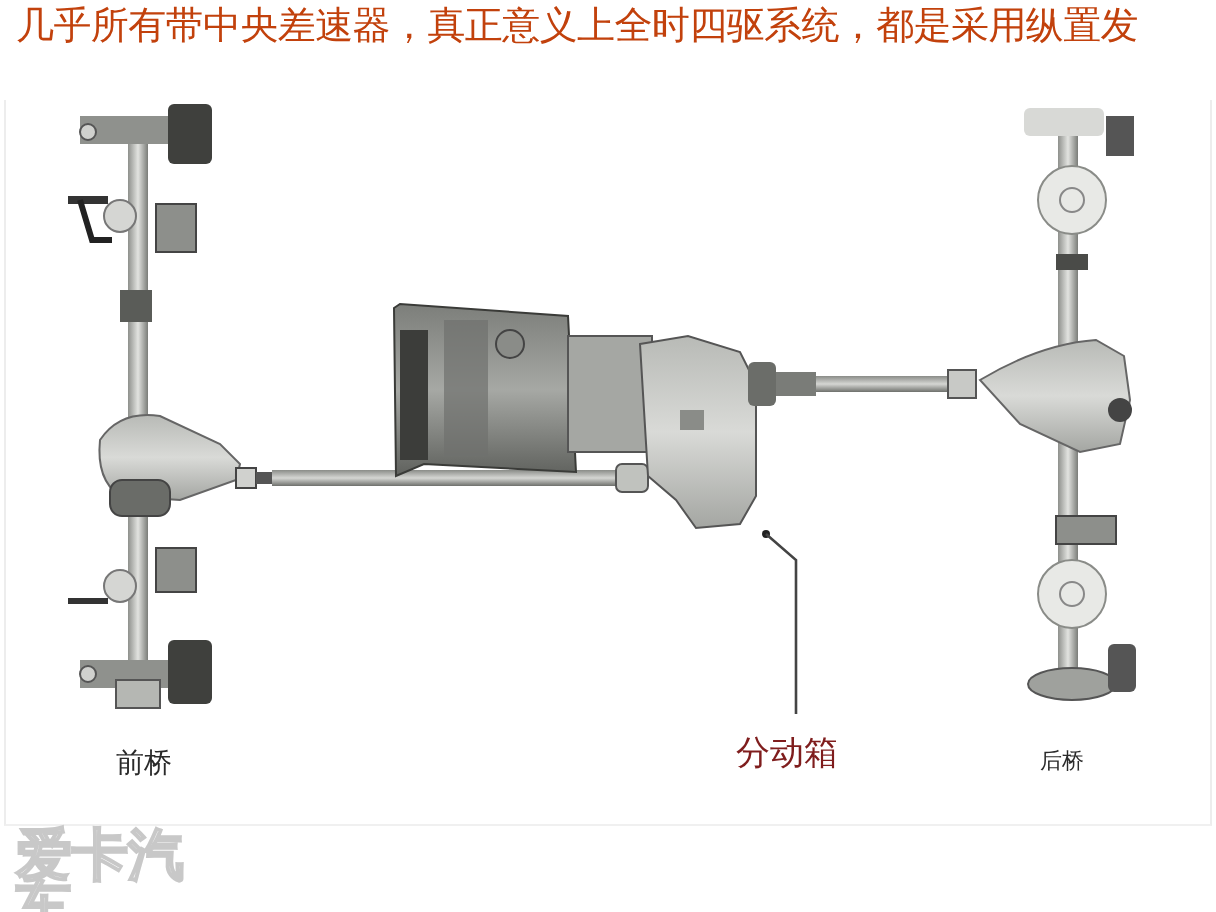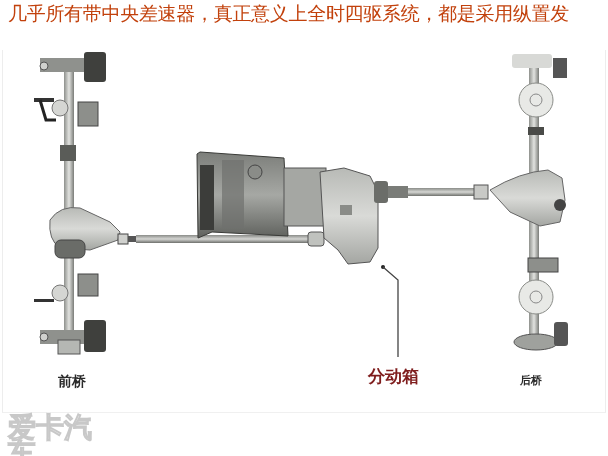--- a/index.html
+++ b/index.html
@@ -12,21 +12,21 @@
     position: absolute; left: 8px; top: 2px; width: 600px;
     font-size: 19px; line-height: 23px; color: #c2410c;
     letter-spacing: -0.3px;
   }
   .frame {
     position: absolute; left: 2px; top: 50px; width: 602px; height: 362px;
     border-left: 1px solid #ededed; border-right: 1px solid #ededed; border-bottom: 1px solid #f0f0f0;
   }
   .diagram { position: absolute; left: 0; top: 0; }
   .label {
-    position: absolute; font-size: 15px; font-weight: bold; color: #2a2a2a;
+    position: absolute; font-size: 15px; font-weight: normal; color: #2a2a2a;
   }
   .label-front { left: 58px; top: 373px; font-size: 14px; }
   .label-rear { left: 520px; top: 373px; font-size: 11px; }
   .label-transfer { left: 368px; top: 365px; font-size: 17px; color: #7f1d1d; }
   .watermark {
     position: absolute; left: 8px; top: 415px; width: 100px;
   }
   .wm-cn {
     font-size: 28px; font-weight: bold; color: #fff; letter-spacing: 0px;
     -webkit-text-stroke: 1px #c8c8c8; line-height: 26px;

